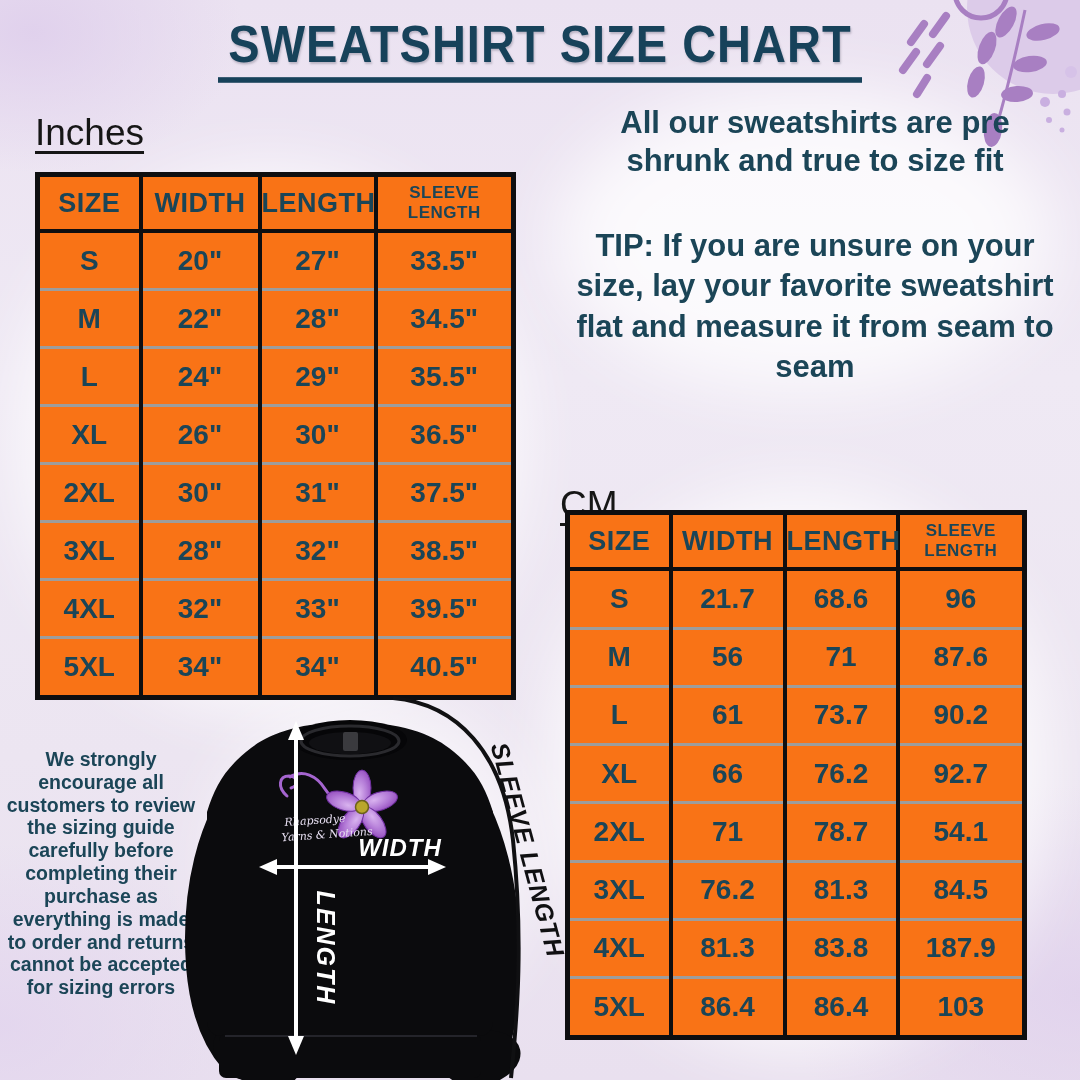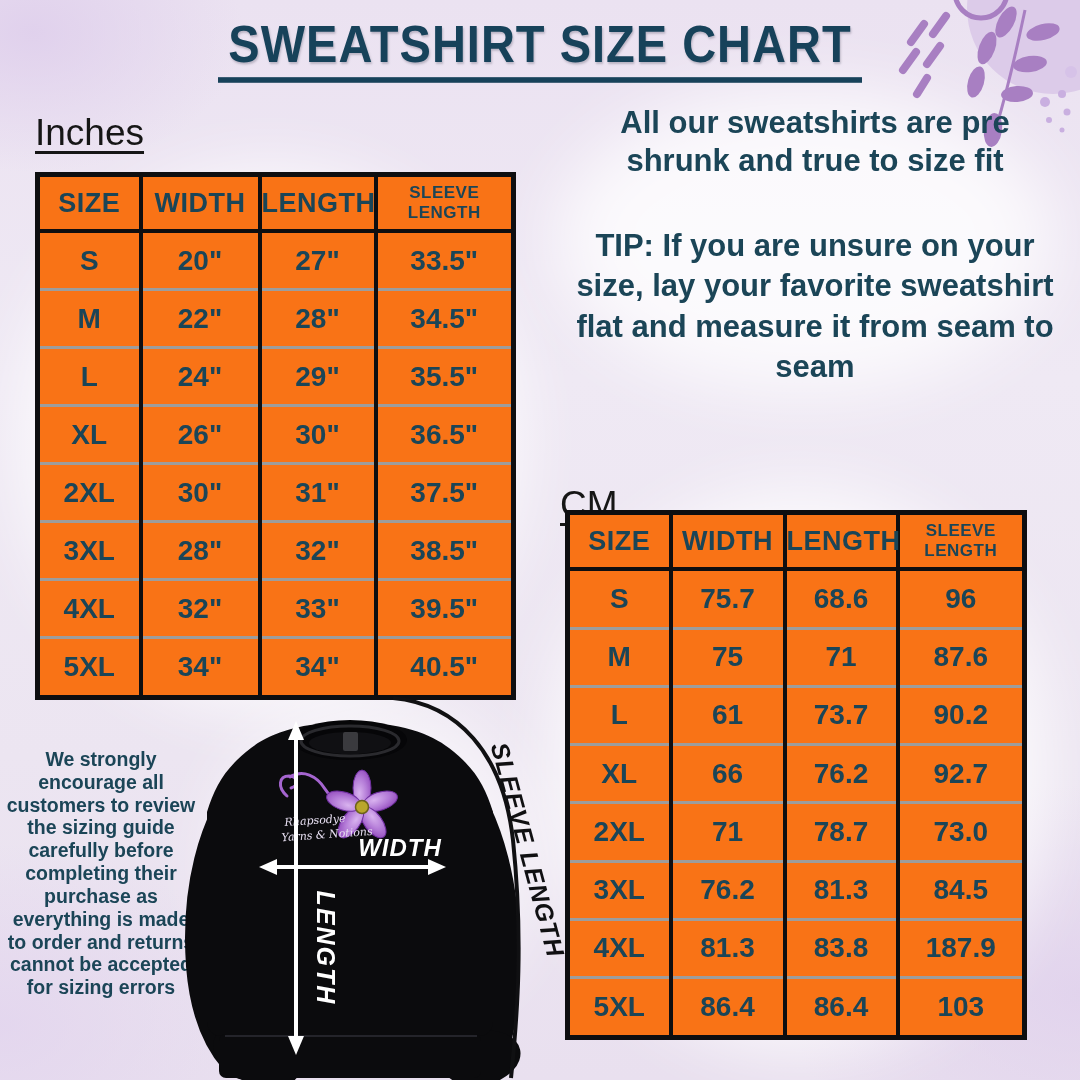--- a/index.html
+++ b/index.html
@@ -203,47 +203,47 @@
     <tr>
       <th>SIZE</th>
       <th>WIDTH</th>
       <th>LENGTH</th>
       <th class="small">SLEEVE LENGTH</th>
     </tr>
   </thead>
   <tbody>
     <tr>
           <td>S</td>
-          <td>75.7</td>
+          <td>21.7</td>
           <td>68.6</td>
           <td>96</td>
         </tr>
     <tr>
           <td>M</td>
-          <td>75</td>
+          <td>56</td>
           <td>71</td>
           <td>87.6</td>
         </tr>
     <tr>
           <td>L</td>
           <td>61</td>
           <td>73.7</td>
           <td>90.2</td>
         </tr>
     <tr>
           <td>XL</td>
           <td>66</td>
           <td>76.2</td>
           <td>92.7</td>
         </tr>
     <tr>
           <td>2XL</td>
           <td>71</td>
           <td>78.7</td>
-          <td>73.0</td>
+          <td>54.1</td>
         </tr>
     <tr>
           <td>3XL</td>
           <td>76.2</td>
           <td>81.3</td>
           <td>84.5</td>
         </tr>
     <tr>
           <td>4XL</td>
           <td>81.3</td>

